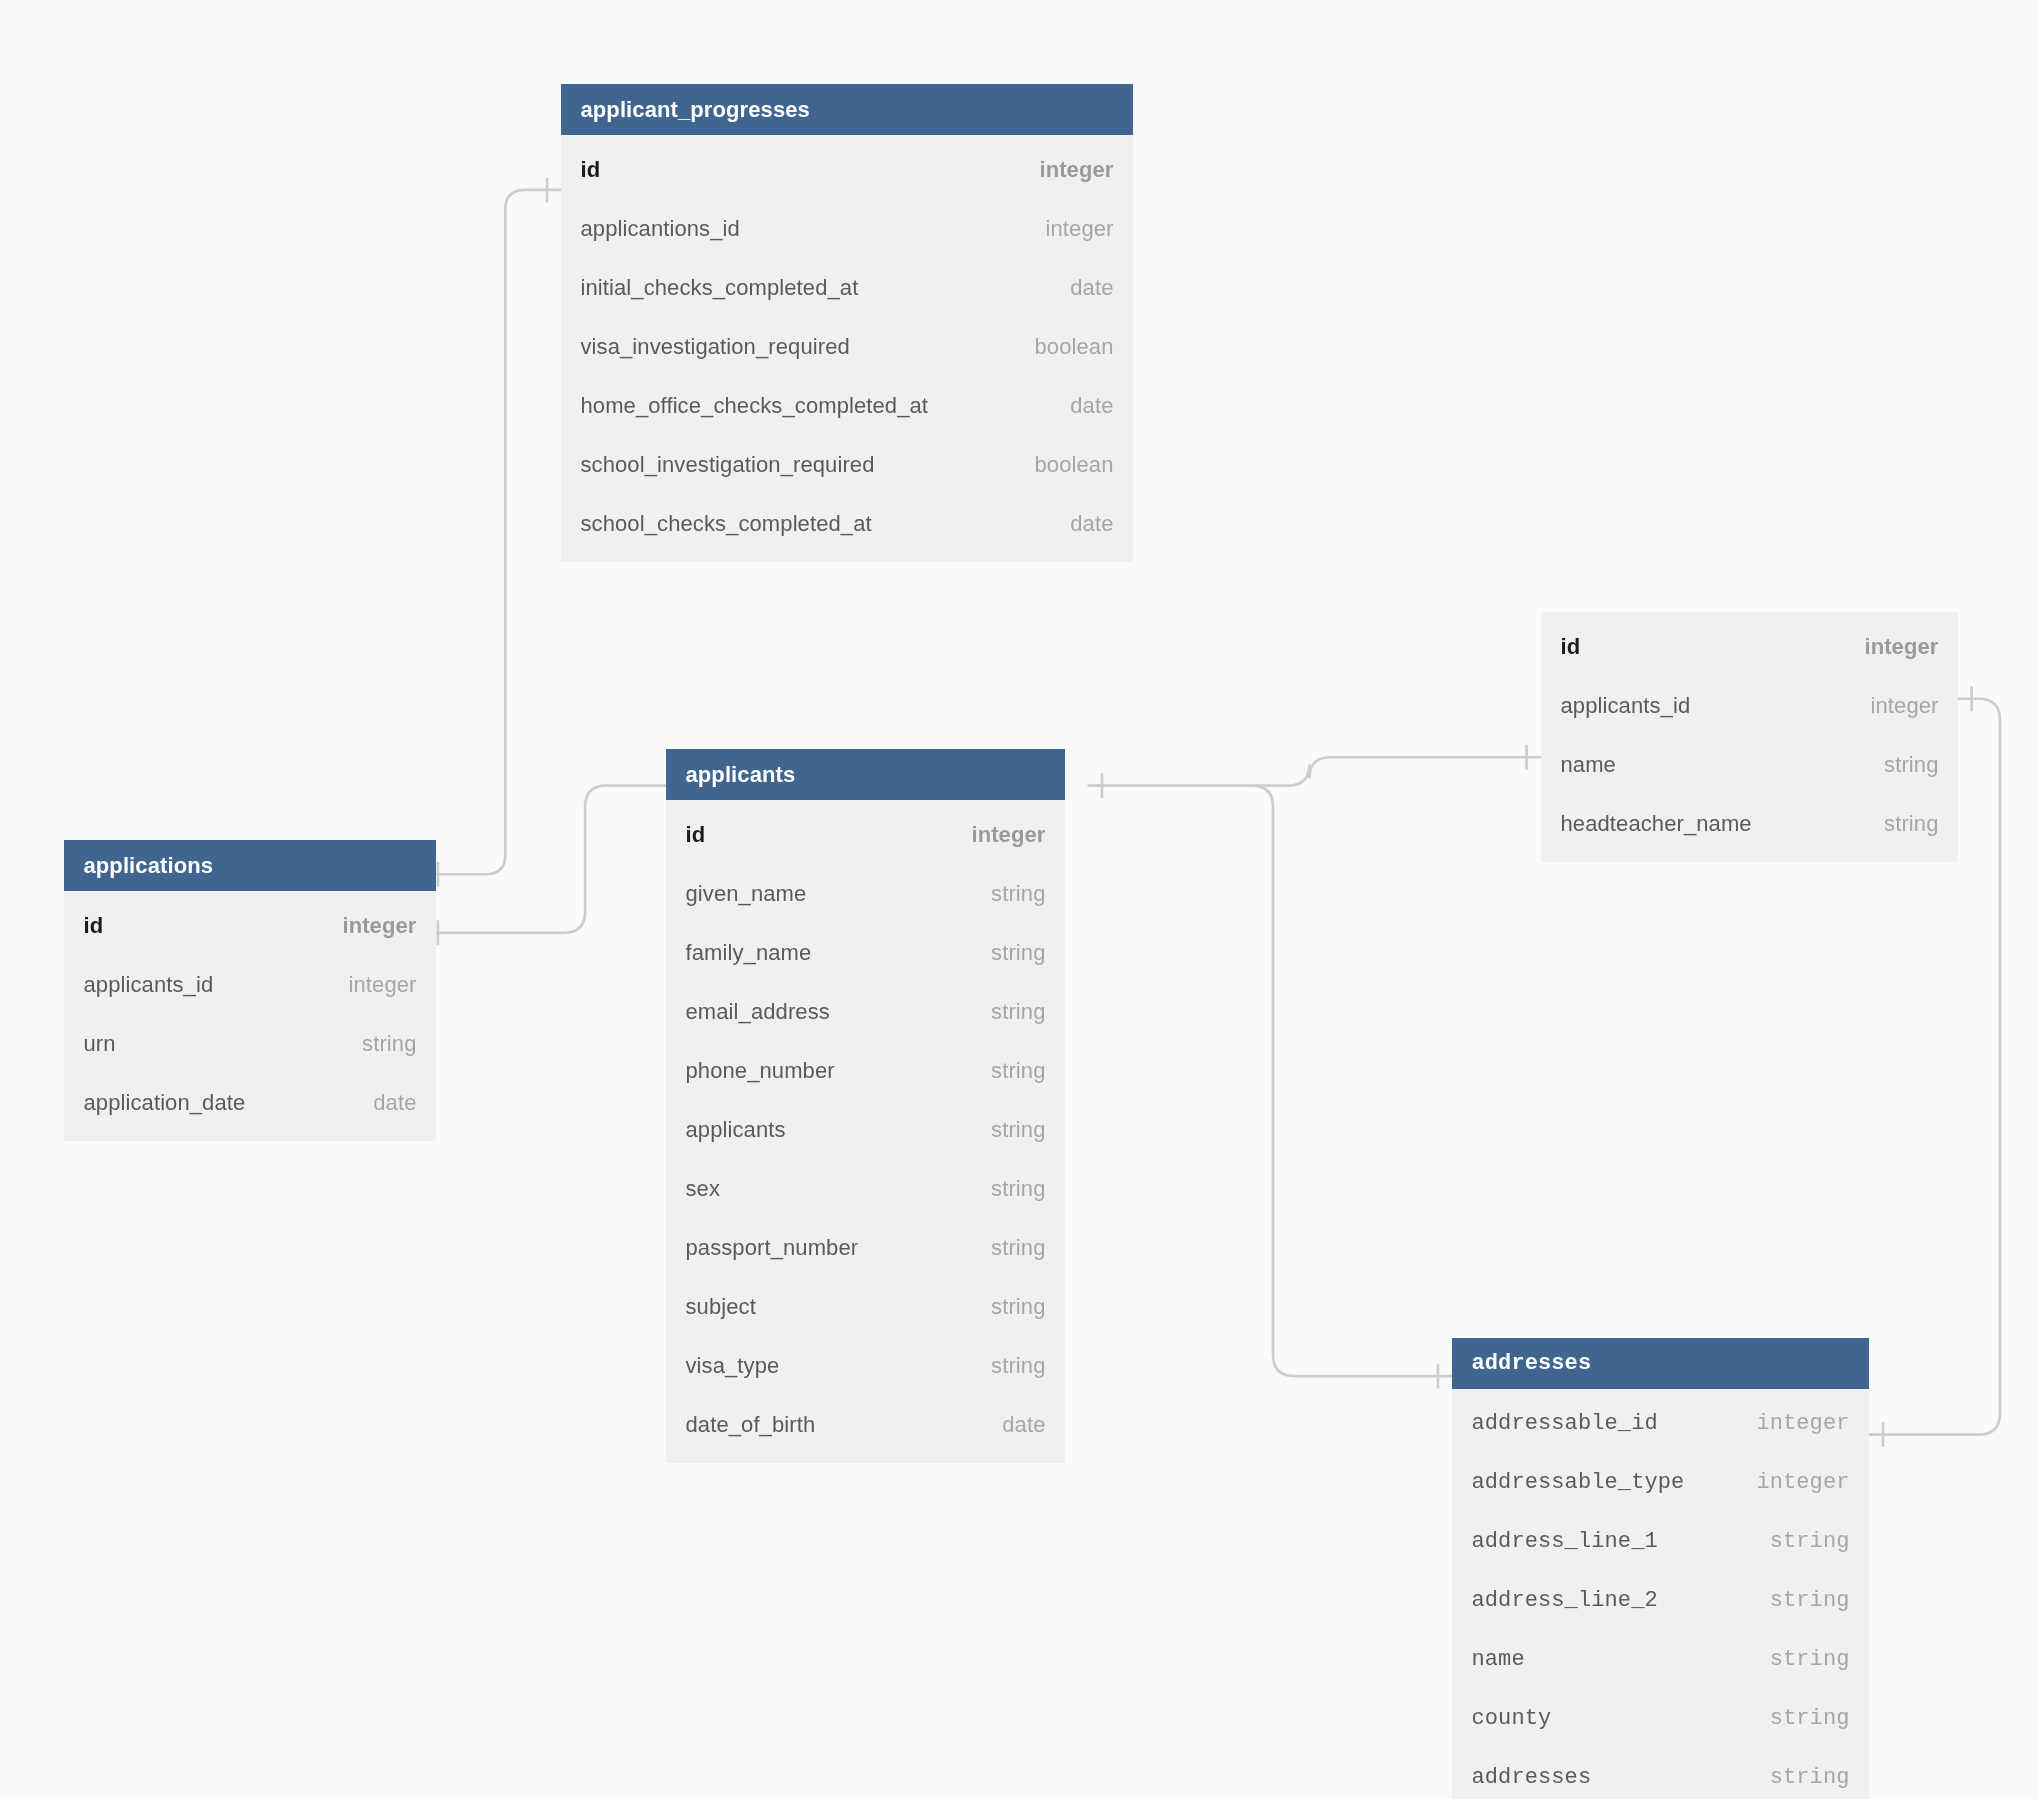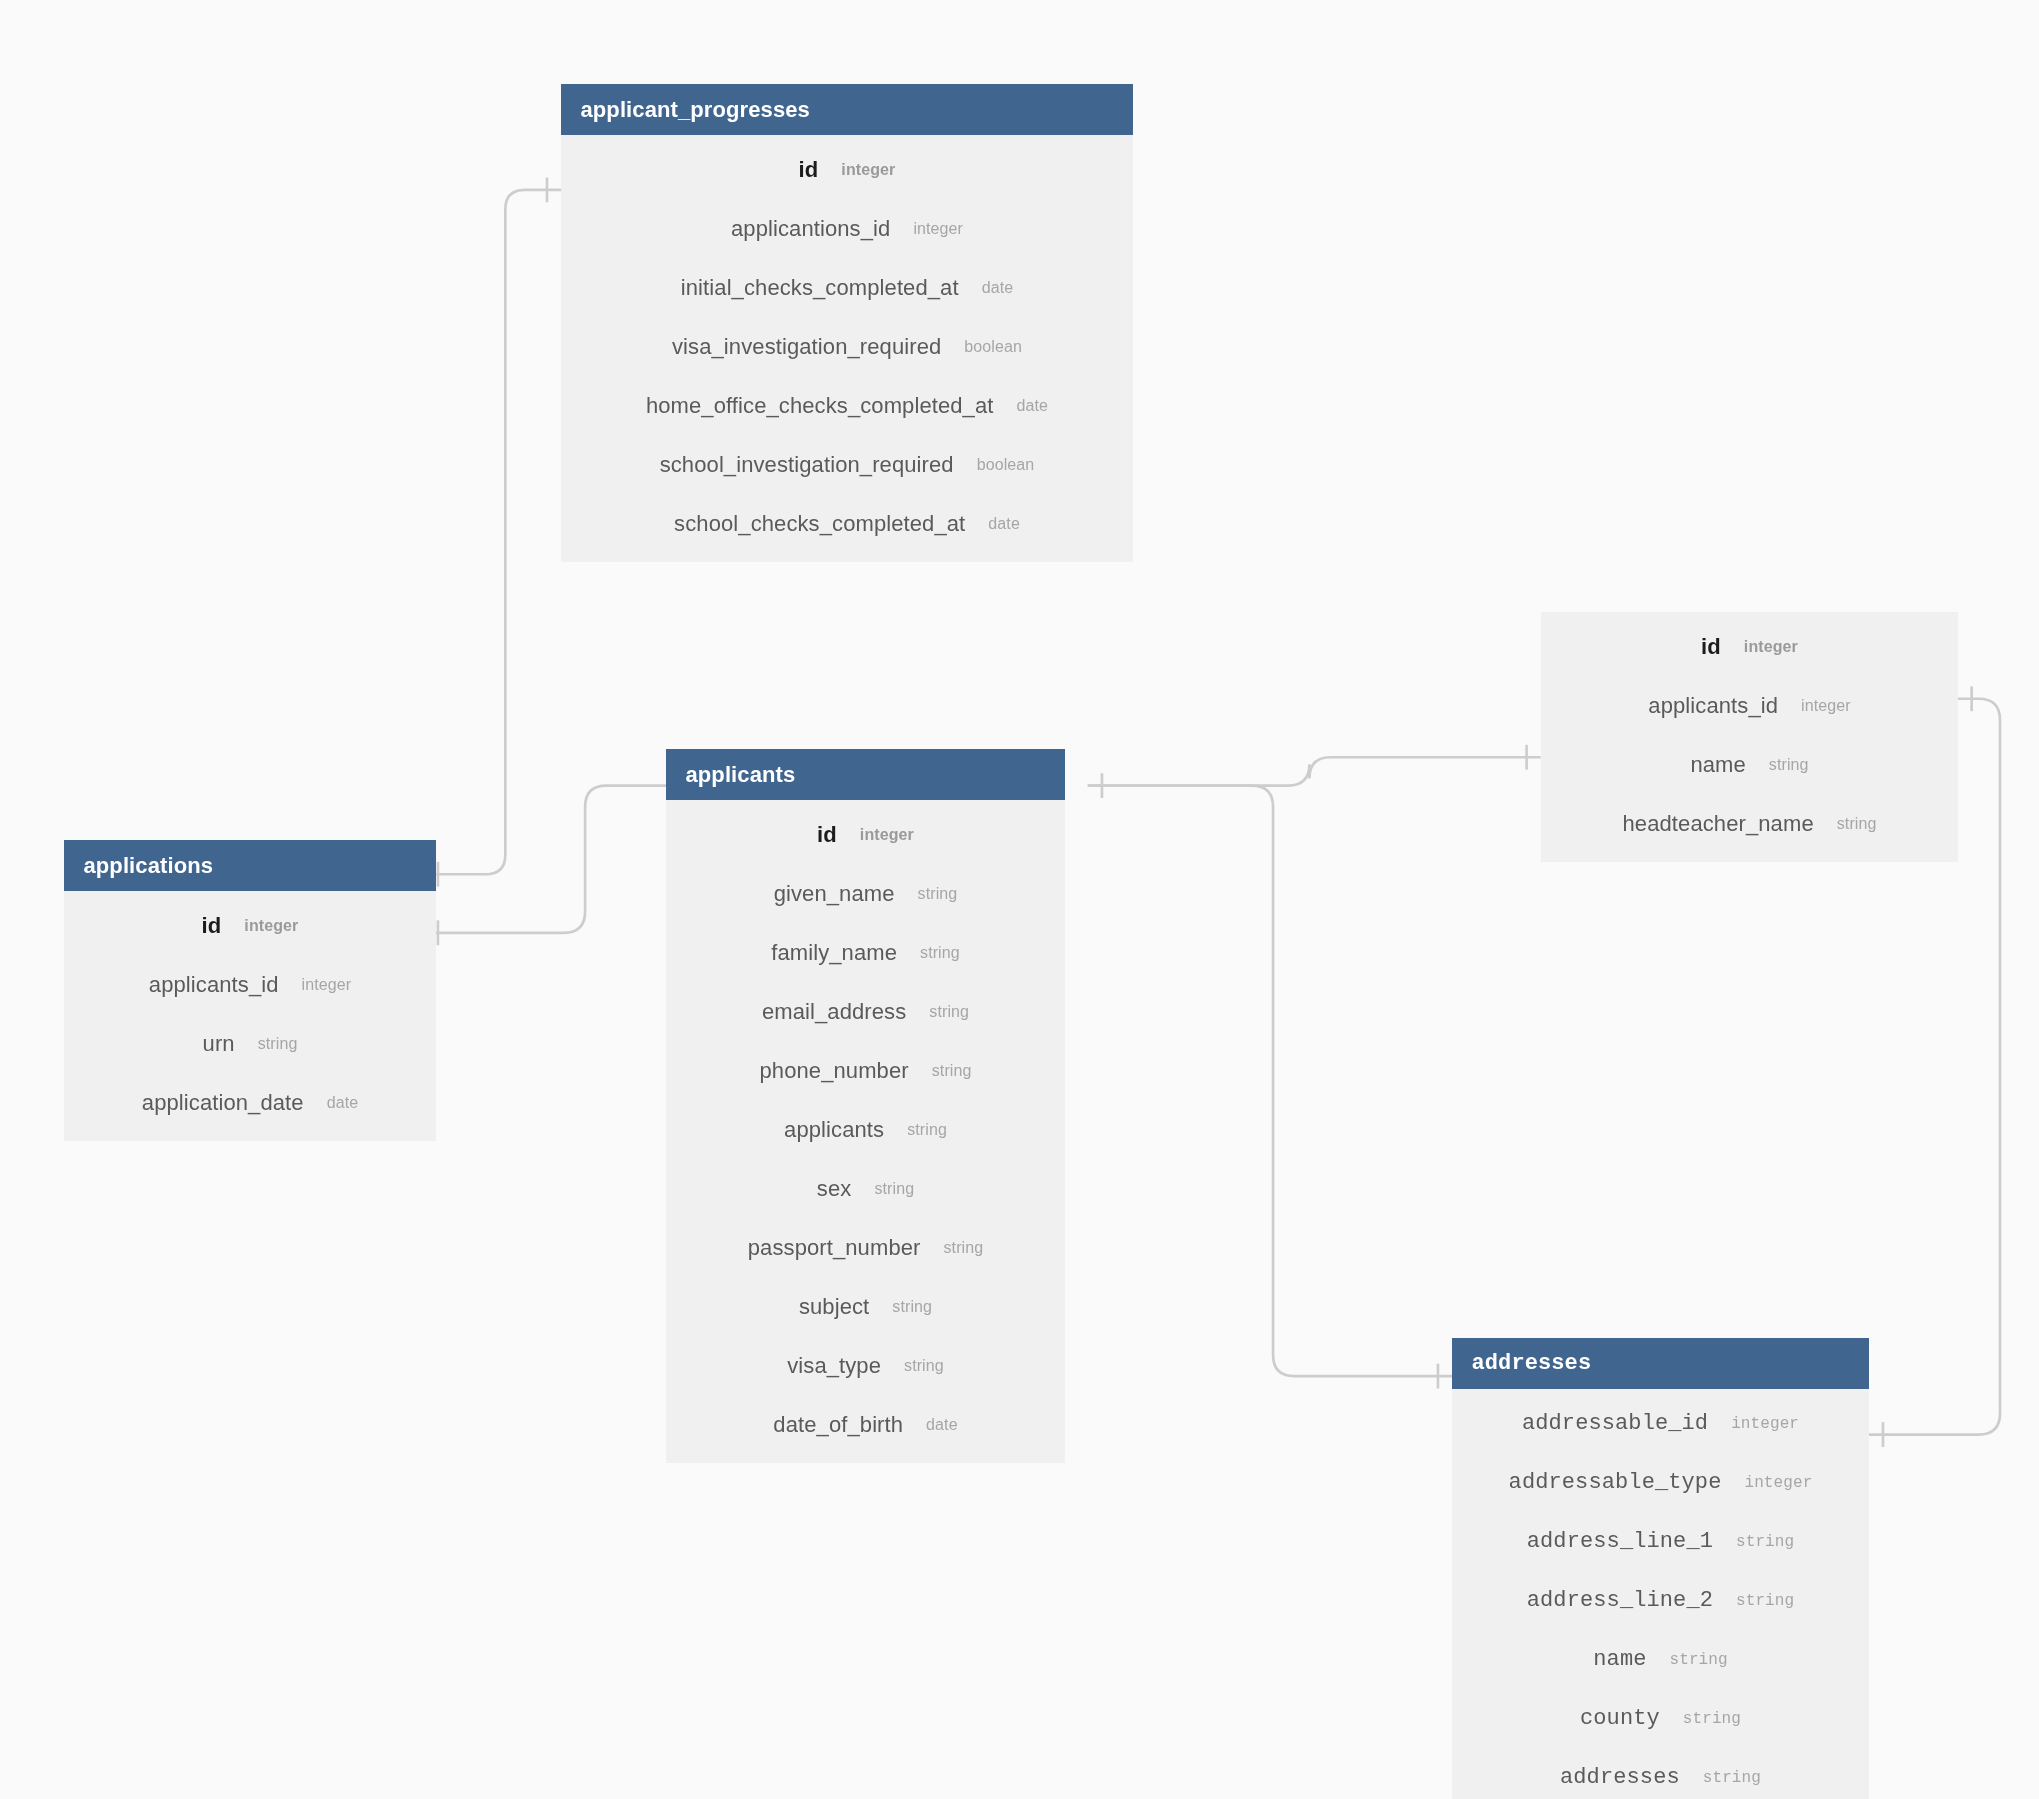--- a/index.html
+++ b/index.html
@@ -51,33 +51,33 @@
     margin-top: 45px;
   }
   .tbl-body {
     background: #f0f0f0;
     padding: 5.3px 0 8.9px 0;
     box-sizing: border-box;
   }
   .tbl-row {
     display: flex;
     align-items: center;
-    justify-content: center;
+    justify-content: space-between;
     height: 59px;
     padding: 0 19.5px;
     box-sizing: border-box;
     white-space: nowrap;
   }
   .col-name {
     font-size: 22px;
     color: #5a5a5a;
     letter-spacing: 0.1px;
   }
   .col-type {
-    font-size: 16px;
+    font-size: 22px;
     color: #a6a6a6;
     letter-spacing: 0.1px;
     padding-left: 23px;
   }
   .tbl-row.pk .col-name {
     font-weight: bold;
     color: #1c1c1c;
   }
   .tbl-row.pk .col-type {
     font-weight: bold;

